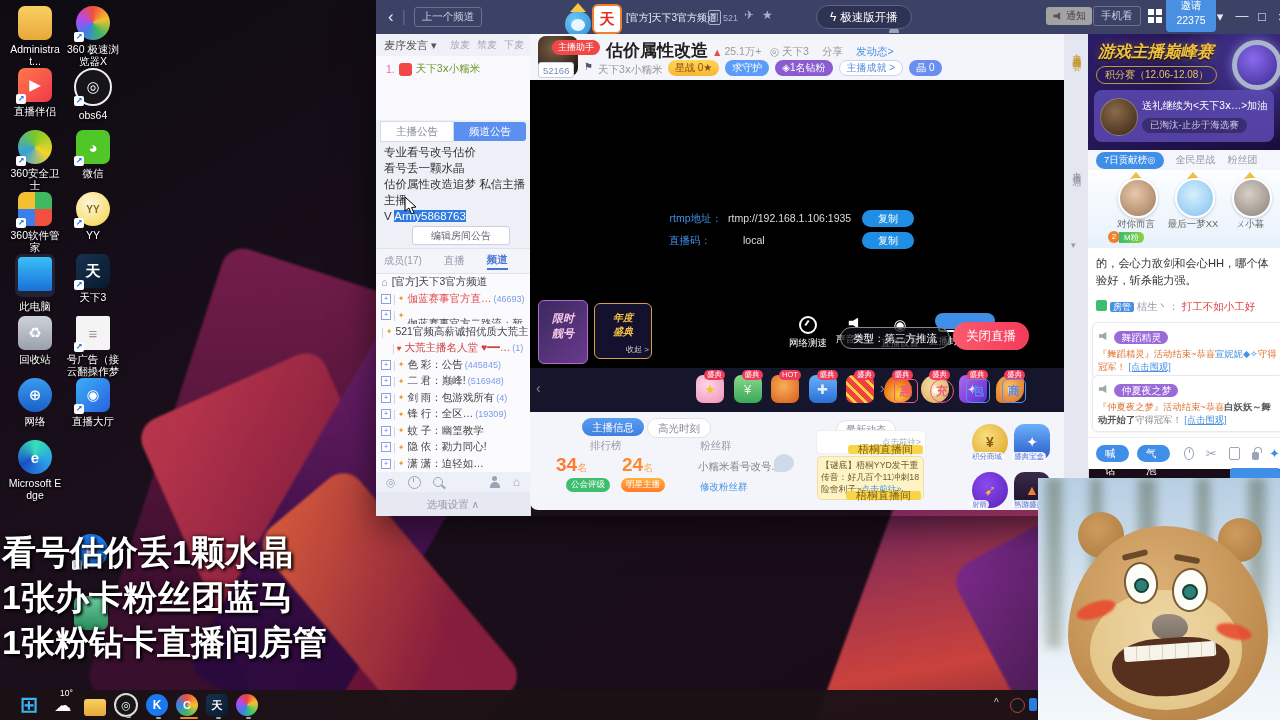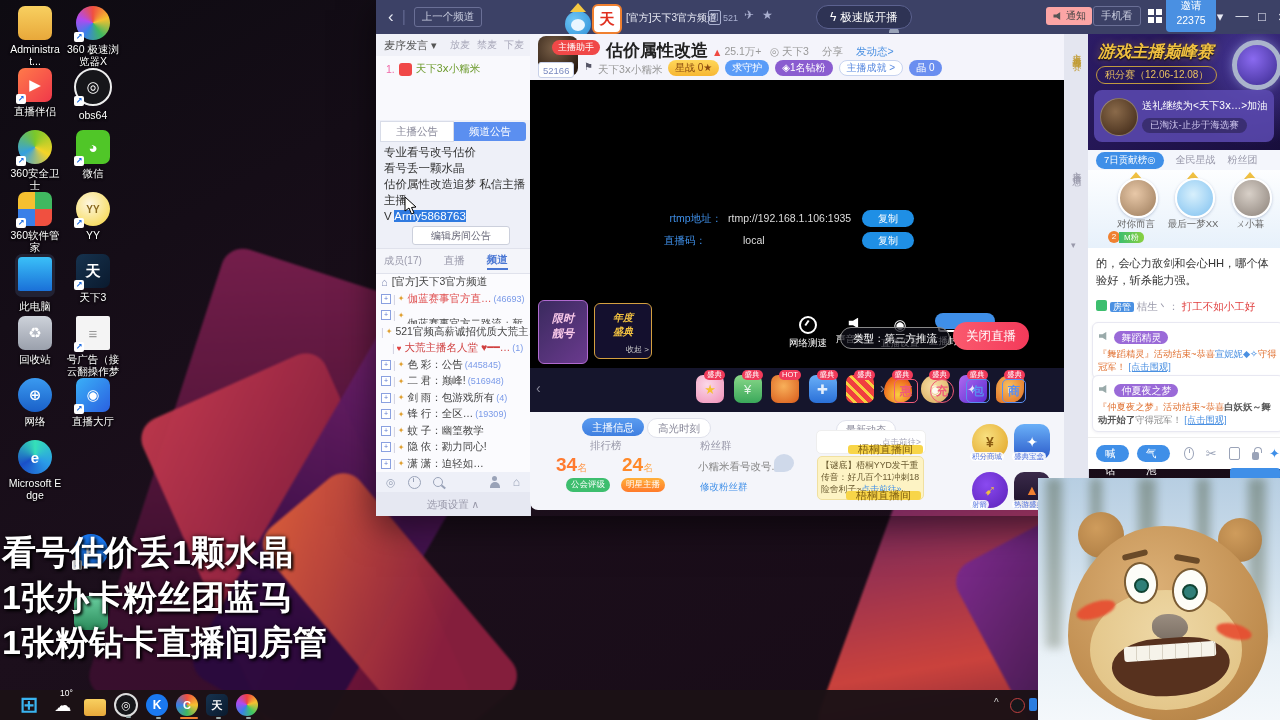--- a/index.html
+++ b/index.html
@@ -206,21 +206,21 @@
       <span style="border:1px solid #aab0d0;border-radius:2px;padding:0 1px;margin-right:2px;">回</span>
       <span>521</span>
     </span>
     <span class="abs" style="left:368px;top:8px;color:#aab0d0;font-size:12px;">✈</span>
     <span class="abs" style="left:386px;top:8px;color:#aab0d0;font-size:12px;">★</span>
     <span class="abs psn" style="left:406px;top:10px;"></span>
     <span class="abs flex" style="left:440px;top:5px;height:22px;border:1px solid #5c6290;border-radius:12px;background:#2e3354;padding:0 13px;">
       <span style="color:#fff;font-size:12px;margin-right:4px;">ϟ</span>
       <span style="color:#fff;font-size:11.5px;">极速版开播</span>
     </span>
-    <span class="abs flex" style="left:670px;top:7px;height:18px;background:#fca5a5;border-radius:3px;padding:0 6px;">
+    <span class="abs flex" style="left:670px;top:7px;height:18px;background:#a3a3a3;border-radius:3px;padding:0 6px;">
       <span class="spk" style="transform:scale(.8);"></span>
       <span style="color:#444;font-size:10px;margin-left:2px;">通知</span>
     </span>
     <span class="abs tb-btn" style="left:717px;top:6px;">手机看</span>
     <span class="abs" style="left:772px;top:9px;width:14px;height:14px;background:
       linear-gradient(#fff,#fff) 0 0/6px 6px no-repeat,linear-gradient(#fff,#fff) 8px 0/6px 6px no-repeat,
       linear-gradient(#fff,#fff) 0 8px/6px 6px no-repeat,linear-gradient(#fff,#fff) 8px 8px/6px 6px no-repeat;"></span>
     <span class="abs" style="left:796px;top:8px;width:12px;height:12px;border:1.5px solid #8a90b8;border-radius:6px 6px 2px 2px;"></span>
     <span class="abs" style="left:818px;top:7px;width:13px;height:13px;border:1.5px solid #8a90b8;border-radius:3px;color:#8a90b8;font-size:9px;text-align:center;line-height:13px;">?</span>
     <span class="abs winctl" style="left:834px;top:9px;">▾</span>
@@ -373,21 +373,21 @@
         </span>
     <span class="abs" style="left:636px;top:-38px;width:50px;height:34px;background:#4a90e2;border-radius:4px;color:#fff;text-align:center;font-size:10.5px;line-height:15px;padding-top:2px;">
       <span>邀请</span><br><span>22375</span>
     </span>
   </div>
 
   <div id="video" class="abs">
     <span class="abs" style="left:120px;top:132px;width:72px;text-align:right;font-size:10.5px;color:#3f8fe8;">rtmp地址：</span>
     <span class="abs" style="left:198px;top:132px;font-size:10.5px;color:#ddd;">rtmp://192.168.1.106:1935</span>
     <span class="abs copybtn" style="left:332px;top:130px;">复制</span>
-    <span class="abs" style="left:104px;top:154px;width:72px;text-align:right;font-size:10.5px;color:#3f8fe8;">直播码：</span>
+    <span class="abs" style="left:124px;top:154px;width:72px;text-align:center;font-size:10.5px;color:#3f8fe8;">直播码：</span>
     <span class="abs" style="left:213px;top:154px;font-size:10.5px;color:#ddd;">local</span>
     <span class="abs copybtn" style="left:332px;top:152px;">复制</span>
 
     <span class="abs" style="left:8px;top:220px;width:48px;height:52px;border:1px solid #b06ad0;border-radius:6px;background:linear-gradient(135deg,#3a2a5e,#6a3a8e);color:#f8c8e8;font-weight:bold;font-size:11px;text-align:center;line-height:15px;padding-top:10px;font-style:italic;">
       <span>限时</span><br><span>靓号</span>
     </span>
     <span class="abs" style="left:64px;top:223px;width:56px;height:47px;border:1px solid #d4a040;border-radius:6px;background:#14102e;color:#f0c040;font-weight:bold;font-size:10px;text-align:center;line-height:14px;padding-top:7px;font-style:italic;">
       <span>年度</span><br><span>盛典</span>
       <span class="abs" style="right:2px;bottom:1px;font-size:8px;color:#ccc;font-style:normal;font-weight:normal;">收起 &gt;</span>
     </span>

